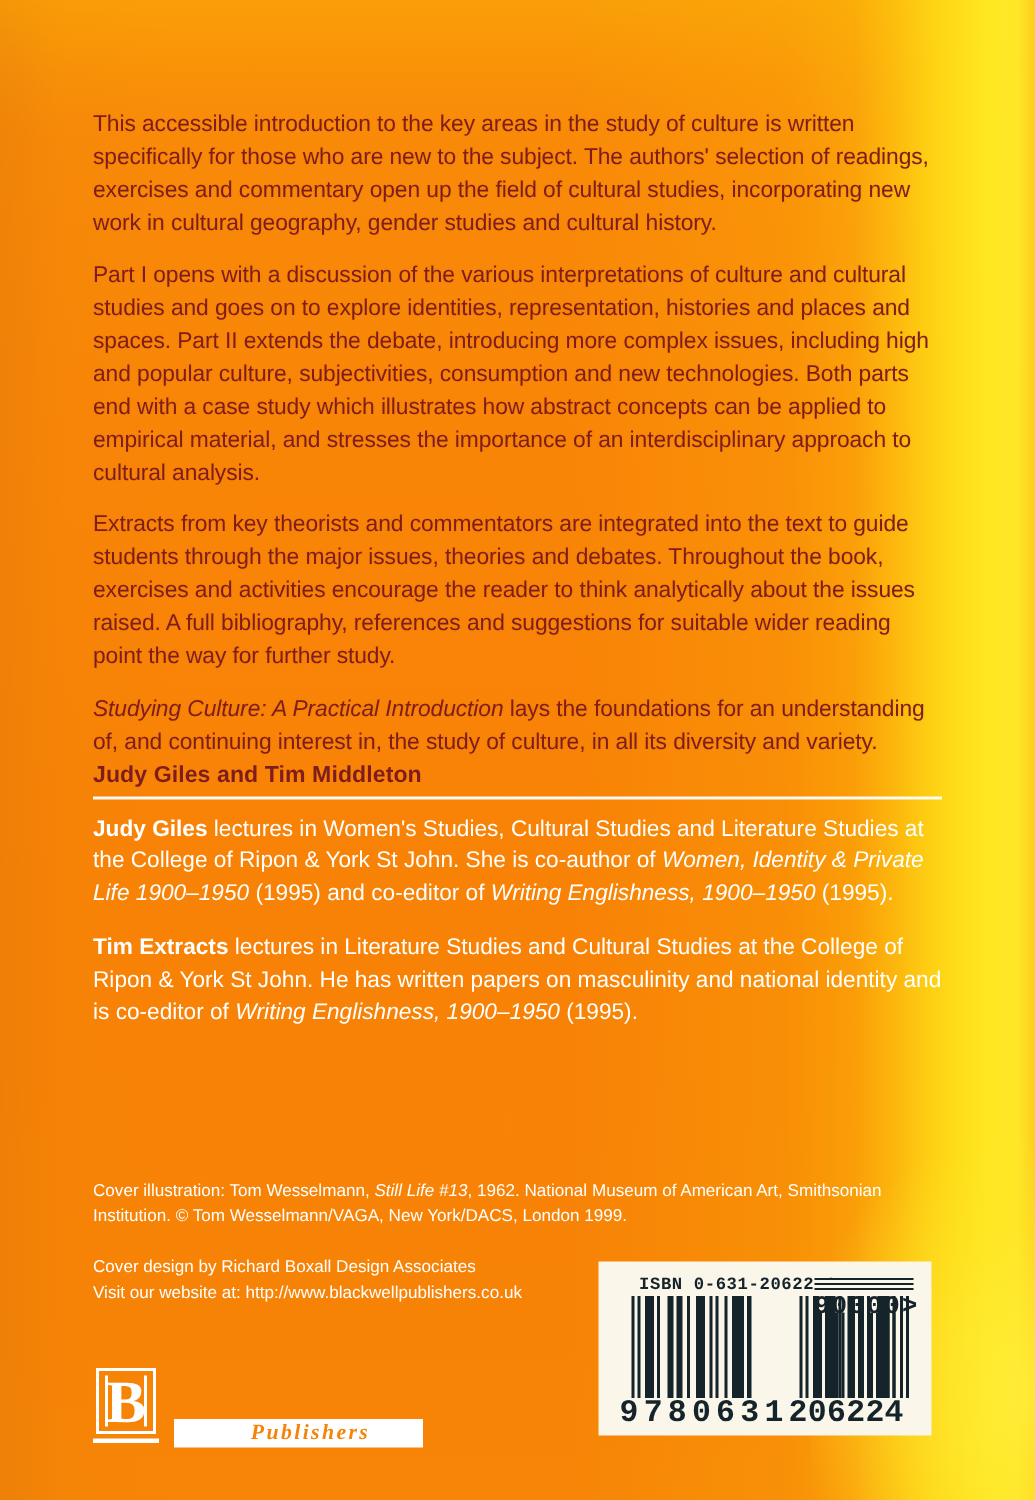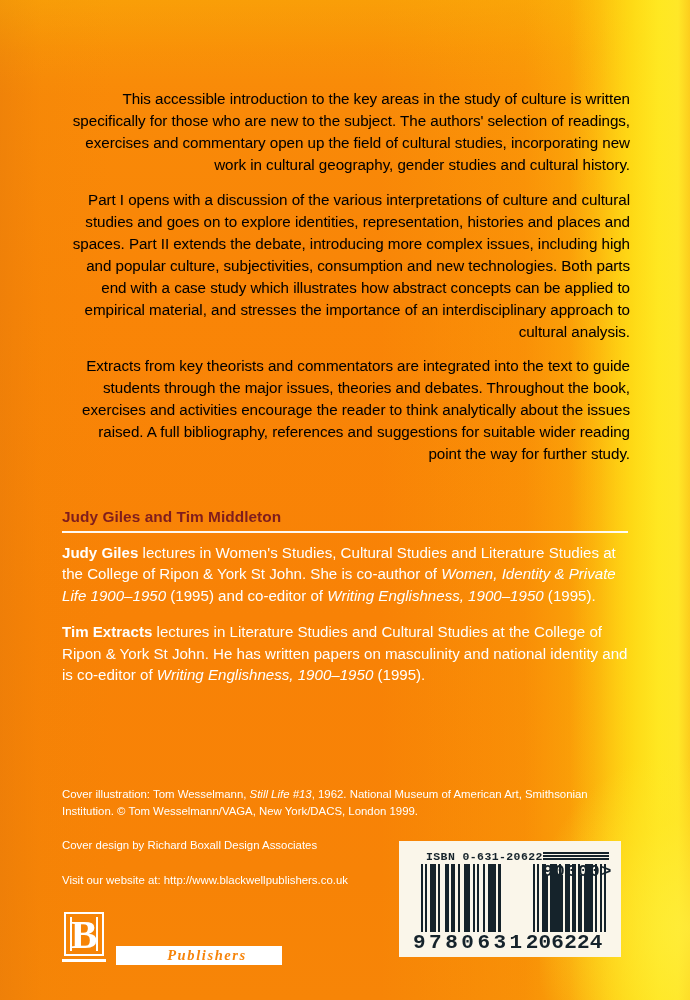--- a/index.html
+++ b/index.html
@@ -78,27 +78,26 @@
 
   .content {
     position: absolute;
     inset: 0;
   }
 
   
   .blurb {
     position: absolute;
     left: 62px;
-    top: 88px;
+    top: 72px;
     width: 568px;
-    color: #000000;
+    color: #7f1d1d;
     font-size: 15.2px;
     line-height: 1.445;
     letter-spacing: -0.05px;
-    text-align: right;
   }
   .blurb p {
     margin: 0 0 14px 0;
     text-shadow: 0 0 1px rgba(200,90,0,0.25);
   }
   .blurb p.tight { margin-bottom: 13px; }
   .blurb em { font-style: italic; }
 
   
   .authors-head {
@@ -141,21 +140,21 @@
     left: 62px;
     top: 786px;
     width: 580px;
     color: #FFFFFF;
     font-size: 11.4px;
     line-height: 1.45;
   }
   .smallprint p { margin: 0; }
   .smallprint em { font-style: italic; }
   .smallprint .gap-block { margin-top: 18px; }
-  .smallprint .web { margin-top: 18px; }
+  .smallprint .web { }
 
   
   .logo {
     position: absolute;
     left: 64px;
     top: 910px;
     width: 220px;
     height: 62px;
   }
   .logo-mark {
@@ -321,20 +320,21 @@
   <div class="bg-top-sheen"></div>
   <div class="bg-edge"></div>
   <div class="bg-edge-bottom"></div>
 
   <div class="content">
 
     <div class="blurb">
       <p class="tight">This accessible introduction to the key areas in the study of culture is written specifically for those who are new to the subject. The authors' selection of readings, exercises and commentary open up the field of cultural studies, incorporating new work in cultural geography, gender studies and cultural history.</p>
       <p class="tight">Part I opens with a discussion of the various interpretations of culture and cultural studies and goes on to explore identities, representation, histories and places and spaces. Part II extends the debate, introducing more complex issues, including high and popular culture, subjectivities, consumption and new technologies. Both parts end with a case study which illustrates how abstract concepts can be applied to empirical material, and stresses the importance of an interdisciplinary approach to cultural analysis.</p>
       <p class="tight">Extracts from key theorists and commentators are integrated into the text to guide students through the major issues, theories and debates. Throughout the book, exercises and activities encourage the reader to think analytically about the issues raised. A full bibliography, references and suggestions for suitable wider reading point the way for further study.</p>
+      <p><em>Studying Culture: A Practical Introduction</em><span> lays the foundations for an understanding of, and continuing interest in, the study of culture, in all its diversity and variety.</span></p>
     </div>
 
     <div class="authors-head">Judy Giles and Tim Middleton</div>
     <div class="rule"></div>
 
     <div class="bios">
       <p><b>Judy Giles</b><span> lectures in Women's Studies, Cultural Studies and Literature Studies at the College of Ripon &amp; York St John. She is co-author of </span><em>Women, Identity &amp; Private Life 1900–1950</em><span> (1995) and co-editor of </span><em>Writing Englishness, 1900–1950</em><span> (1995).</span></p>
       <p><b>Tim Extracts</b><span> lectures in Literature Studies and Cultural Studies at the College of Ripon &amp; York St John. He has written papers on masculinity and national identity and is co-editor of </span><em>Writing Englishness, 1900–1950</em><span> (1995).</span></p>
     </div>
 

